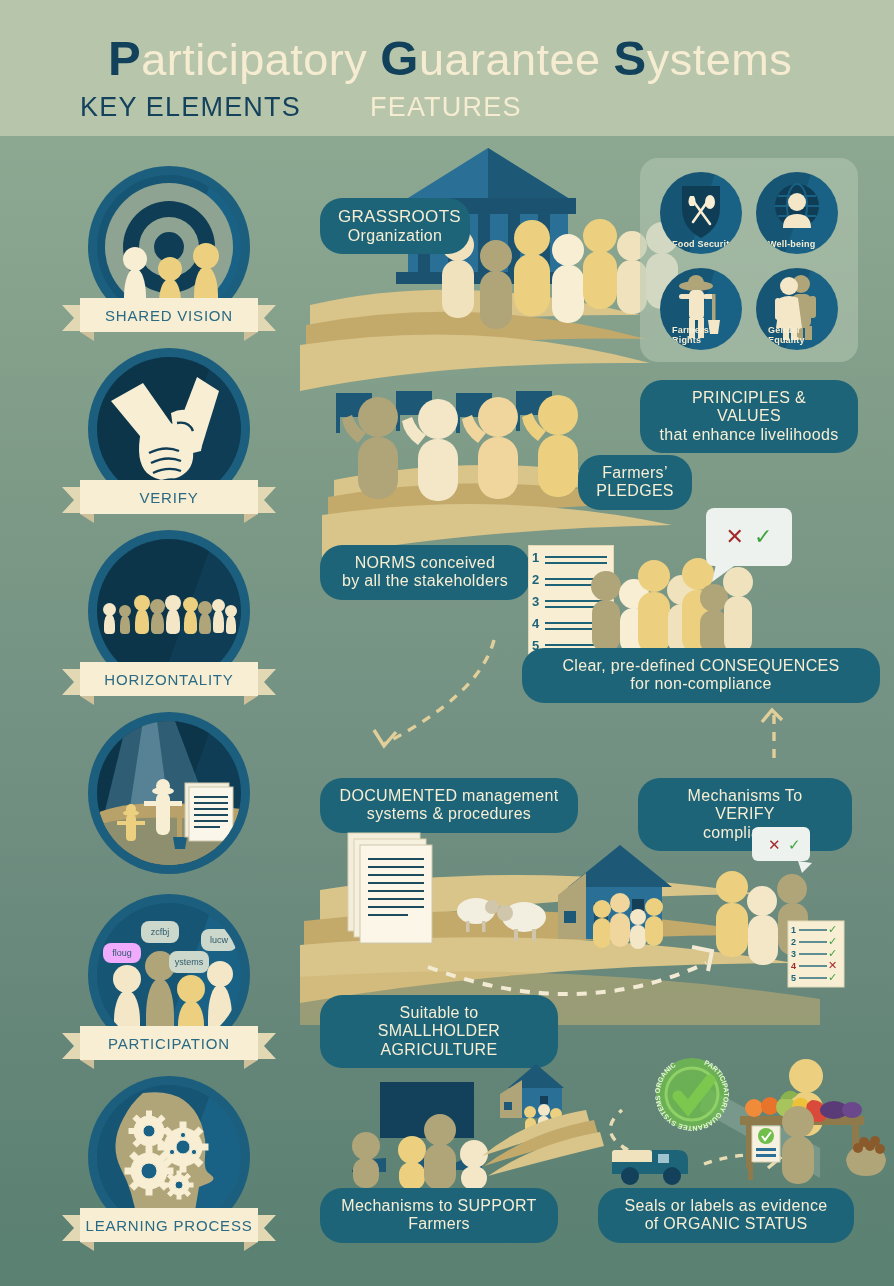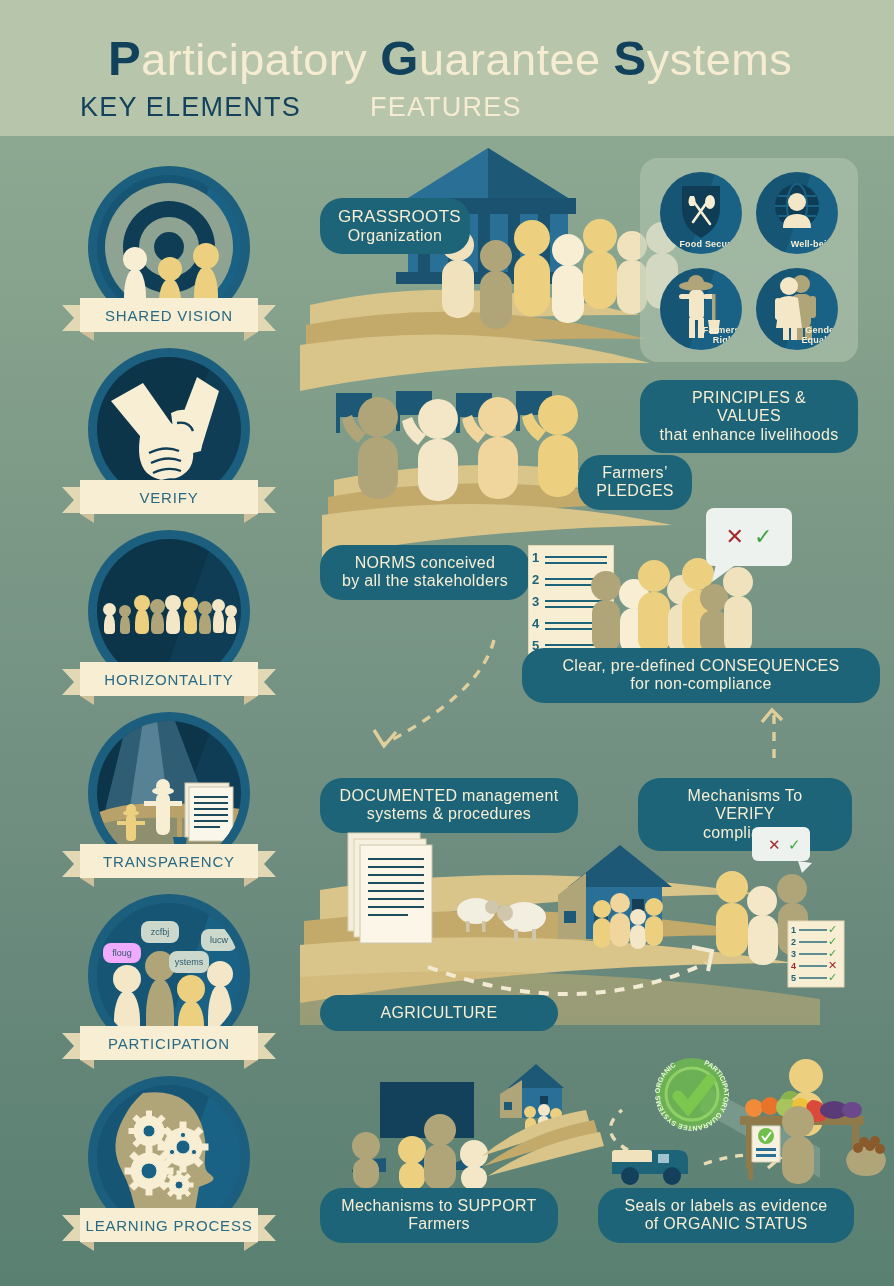--- a/index.html
+++ b/index.html
@@ -50,21 +50,21 @@
     text-align:center;padding:9px 18px;line-height:1.15;box-sizing:border-box;}
   .pill .l1{font-size:16px;letter-spacing:.3px;}
   .pill .l2{font-size:16px;letter-spacing:.3px;}
   .sheet-line{position:absolute;height:2px;background:#1d6479;left:10%;right:10%;}
   .bubble{position:absolute;background:#eef2ef;border-radius:8px;}
   .chk{color:#3ea33e;}
   .xx{color:#a32a2a;}
   .panel{position:absolute;background:rgba(180,198,178,.55);border-radius:18px;}
   .pbadge{position:absolute;width:82px;height:82px;border-radius:50%;background:#1a6285;overflow:hidden;}
   .pbadge .sh{position:absolute;left:-12%;top:-12%;width:62%;height:124%;background:rgba(0,0,0,.12);transform:rotate(18deg);}
-  .pbadge .cap{position:absolute;left:12px;right:0;bottom:5px;text-align:right;font-size:9px;
+  .pbadge .cap{position:absolute;left:12px;right:0;bottom:5px;text-align:left;font-size:9px;
     font-weight:700;color:#f7eed3;letter-spacing:.2px;}
   svg{display:block;overflow:visible;}
 </style>
 </head>
 <body>
 
 <div id="page">
 
   <div id="header">
     <div id="title">
@@ -224,29 +224,20 @@
           <g stroke="#1d4b5e" stroke-width="2">
             <path d="M97 76 h34"></path>
               <path d="M97 82 h34"></path>
               <path d="M97 88 h34"></path>
             <path d="M97 94 h34"></path>
               <path d="M97 100 h34"></path>
               <path d="M97 106 h26"></path>
           </g>
         </g>
       </svg>
-    </div>
-    <div class="ribbon">
-      <div class="fold l"></div>
-        <div class="fold r"></div>
-      <div class="tail l"></div>
-        <div class="tail r"></div>
-      <div class="band">
-          <span>TRANSPARENCY</span>
-        </div>
     </div>
   </div>
 
   <div class="badge" style="top:894px">
     <div class="ring"></div>
     <div class="inner lt">
       <div class="shade"></div>
       <div class="pp" style="left:16px;top:62px;width:30px;height:80px">
           <div class="h" style="width:28px;height:28px;background:#f3e7c8"></div>
           <div class="b" style="left:1px;top:26px;width:26px;height:54px;background:#f3e7c8"></div>
@@ -743,20 +734,21 @@
         <text x="528" y="144" fill="#a32a2a">✕</text>
         <text x="528" y="156" fill="#3ea33e">✓</text>
       </g>
     </g>
 
     <path d="M128 142 q150 56 278 -4" stroke="#f2ead3" stroke-width="4" fill="none" stroke-dasharray="10 9"></path>
     <path d="M392 122 l20 4 l-4 20" stroke="#f2ead3" stroke-width="4" fill="none"></path>
   </svg>
 
   <div class="pill" style="left:320px;top:995px;width:238px">
+    <div class="l1">Suitable to SMALLHOLDER</div>
     <div class="l2">AGRICULTURE</div>
   </div>
 
   <svg style="position:absolute;left:300px;top:1050px" width="594" height="145">
 
     <g>
       <rect x="80" y="32" width="94" height="56" fill="#13405a"></rect>
       <g fill="#1d5877">
         <path d="M52 120 q14 -12 34 -12 l0 14 l-34 0 z"></path>
         <path d="M100 118 q14 -12 34 -12 l0 14 l-34 0 z"></path>

